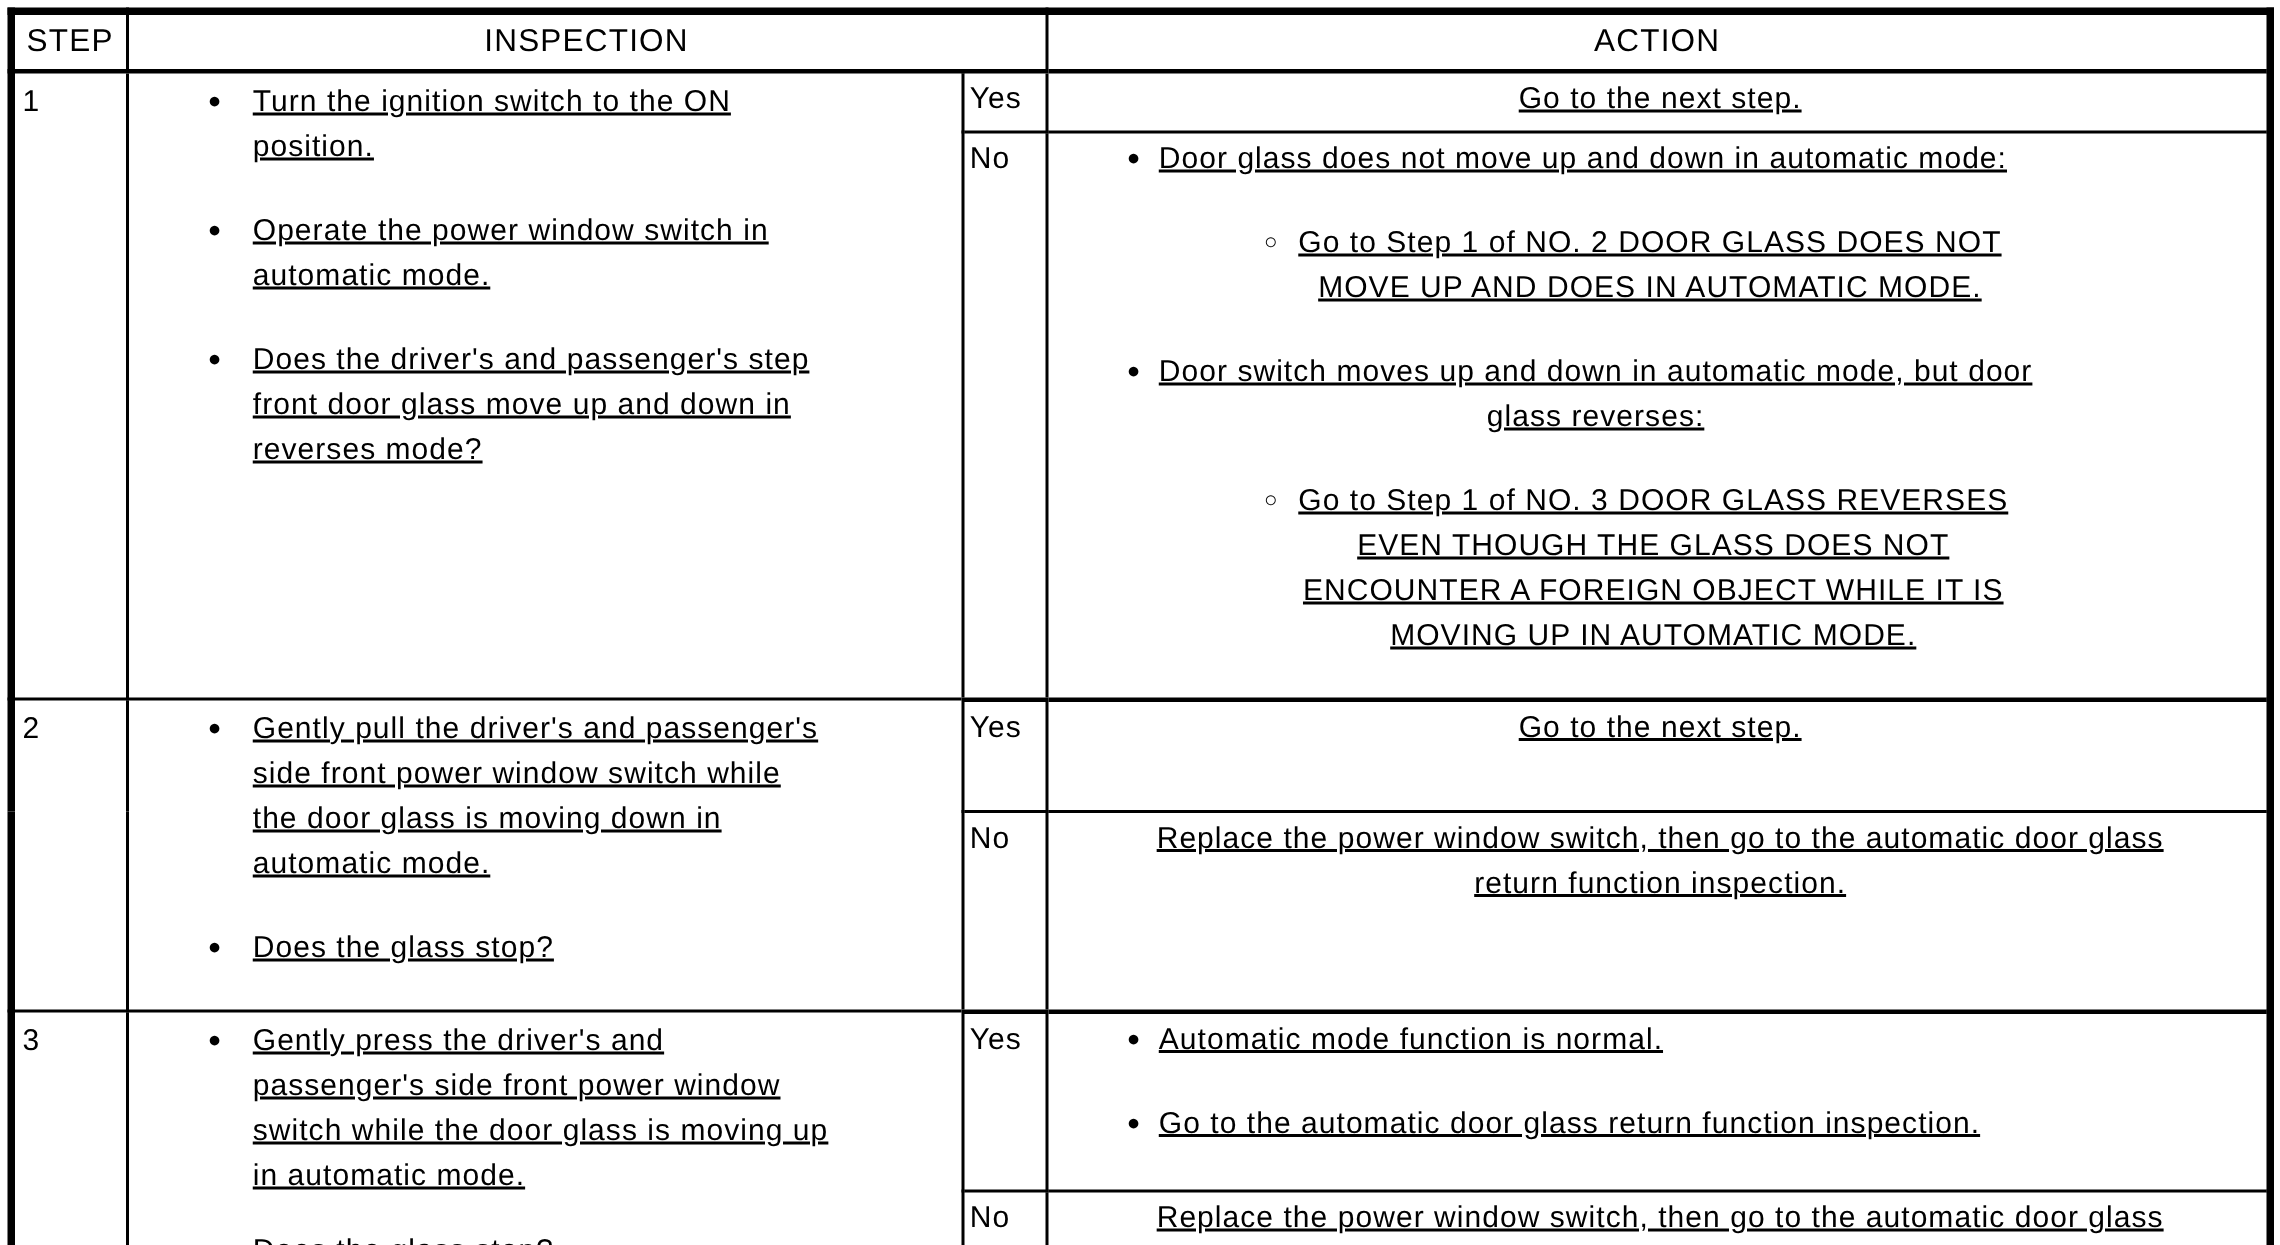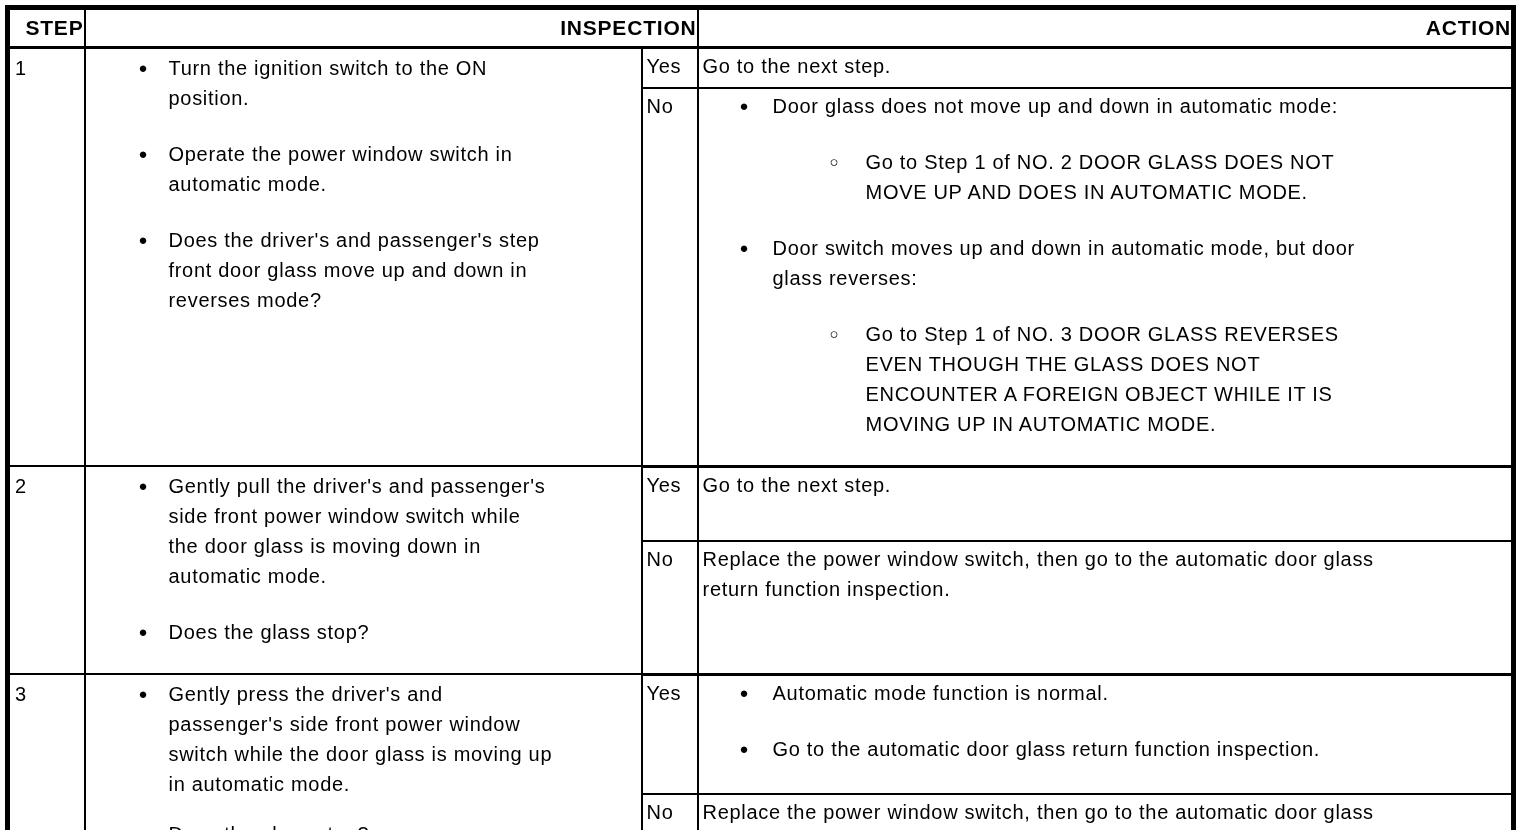--- a/index.html
+++ b/index.html
@@ -12,50 +12,50 @@
     position:absolute;left:5px;top:5px;
     border-collapse:collapse;table-layout:fixed;width:1506px;
     border:5px solid #000;border-bottom-width:6px;
   }
   col.c-step{width:77px}
   col.c-ins{width:557px}
   col.c-yn{width:56px}
   col.c-act{width:816px}
   th,td{border:2px solid #000;overflow:hidden;}
   th{
-    border-bottom-width:3px;font-size:21px;font-weight:bold;
-    text-align:right;vertical-align:middle;letter-spacing:0.8px;padding:0;
+    border-bottom-width:3px;font-size:21px;font-weight:normal;
+    text-align:center;vertical-align:middle;letter-spacing:0.8px;padding:0;
   }
   td{
     vertical-align:top;font-size:20px;line-height:30px;letter-spacing:0.7px;
     padding:0;
   }
   tr.sep > td{border-bottom-width:3px;}
   tr.h-row{height:40px}
   tr.r1a{height:40px}
   tr.r1b{height:361px}
   tr.r2a{height:67px}
   tr.r2b{height:118px}
   tr.r3a{height:103px}
   tr.r3b{height:81px}
 
   td.step-cell{padding:4px 0 0 5px;}
   td.ins-cell{padding:4px 0 0 0;}
   td.yn-cell{padding:2px 0 0 4px;}
-  td.act-cell{padding:2px 0 0 4px;}
+  td.act-cell{padding:2px 0 0 4px;text-align:center;}
 
   .ins-item{display:flex;padding-left:53px;margin-bottom:26px;}
   .ins-item.mb20{margin-bottom:20px;}
   .mk{flex:0 0 30px;font-size:15px;line-height:30px;}
   .act-item{display:flex;padding-left:37px;margin-bottom:26px;}
   .act-item > .mk{flex:0 0 33px;}
   .act-sub{display:flex;padding-left:127px;margin-bottom:26px;}
   .act-sub > .mk{flex:0 0 36px;font-size:15px;font-weight:bold;}
   .tx{min-width:0;}
-  .ln{white-space:nowrap;}
+  .ln{white-space:nowrap;text-decoration:underline;}
 </style>
 </head>
 <body>
 
 <table class="tst">
   <colgroup>
     <col class="c-step">
       <col class="c-ins">
       <col class="c-yn">
       <col class="c-act">

